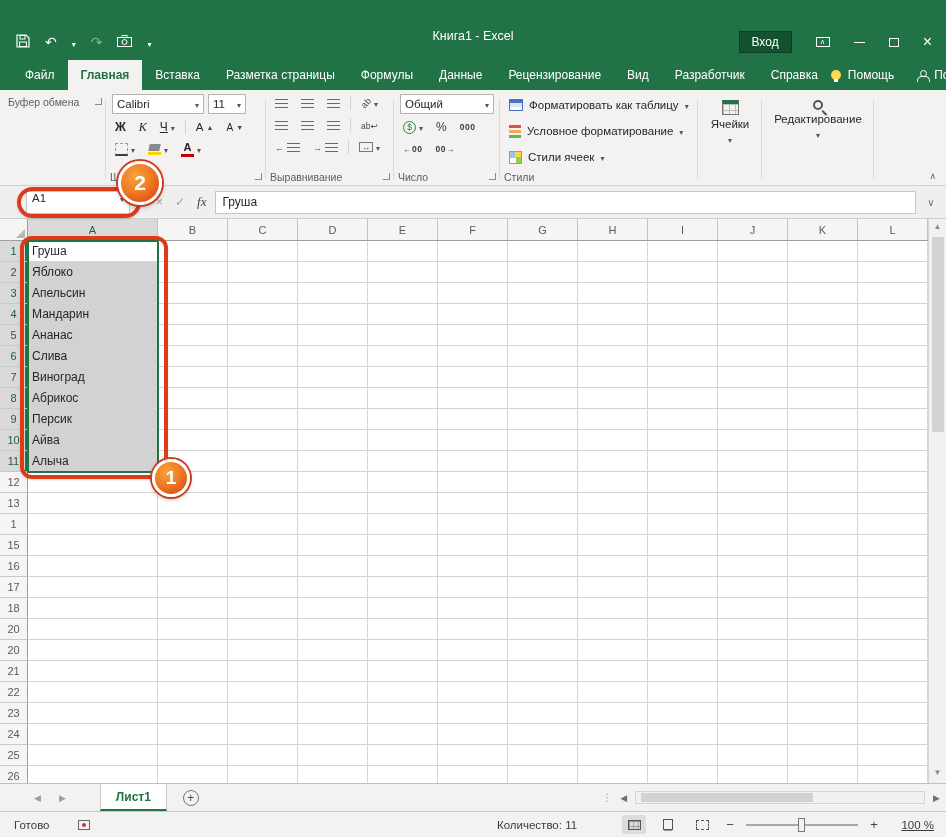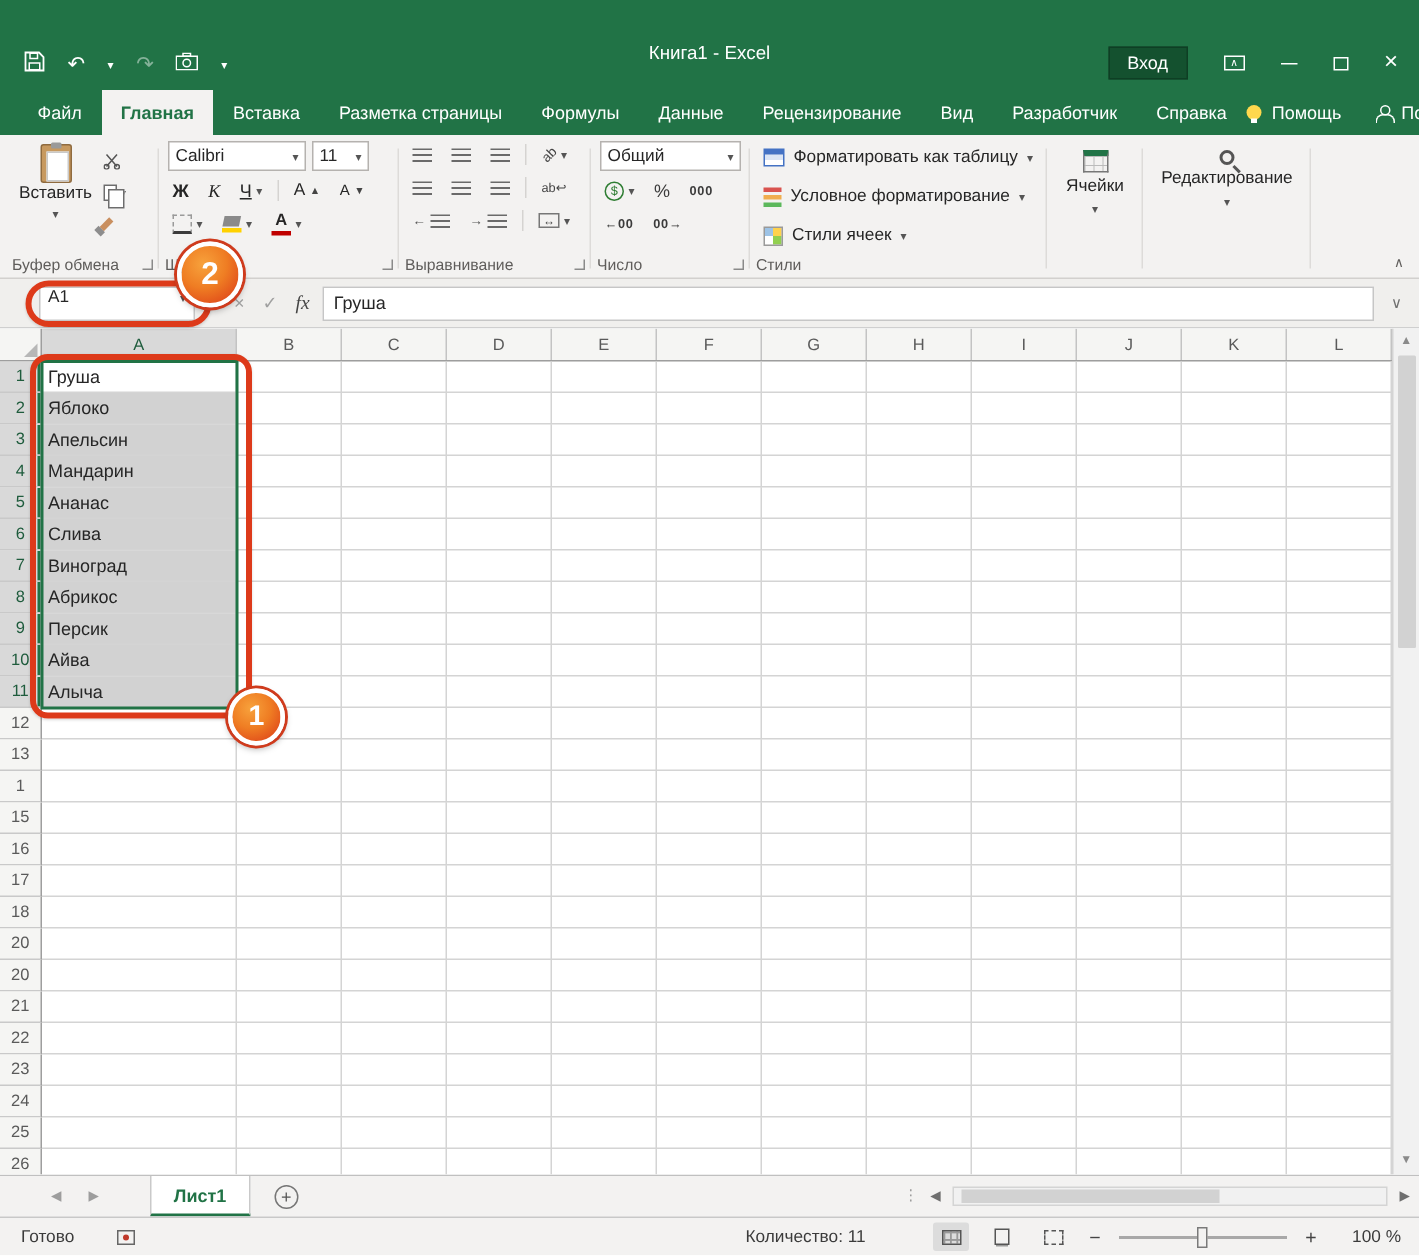--- a/index.html
+++ b/index.html
@@ -153,21 +153,21 @@
   .sb-count { position:absolute; left:497px; top:50%; transform:translateY(-50%); }
   .sb-right { margin-left:auto; display:flex; align-items:center; gap:10px; }
   .vw { width:24px; height:19px; display:flex; align-items:center; justify-content:center; border-radius:2px; }
   .vw.active { background:#dcdcdc; }
   .vw-normal { width:13px; height:10px; border:1px solid #555; background-image:linear-gradient(to right,#999 1px,transparent 1px),linear-gradient(to bottom,#999 1px,transparent 1px); background-size:4.3px 100%,100% 5px; }
   .vw-layout { width:10px; height:11px; border:1px solid #555; box-shadow:0 2px 0 -1px #999; }
   .vw-break { width:13px; height:10px; border:1px dashed #555; }
   .zoom-minus,.zoom-plus { font-size:13px; color:#444; width:12px; text-align:center; }
   .zoom-track { width:112px; height:2px; background:#a8a8a8; position:relative; }
   .zoom-thumb { position:absolute; left:52px; top:-6px; width:7px; height:14px; background:#f3f2f1; border:1px solid #7a7a7a; }
-  .zoom-label { width:44px; text-align:right; }
+  .zoom-label { width:44px; text-align:right;text-decoration:underline; }
 
   
   .ann-rect { position:absolute; border:4px solid #dd3a1a; border-radius:12px; z-index:60; pointer-events:none; box-shadow:0 1px 2px rgba(0,0,0,.15); }
   .ann-rect-1 { left:20px; top:236px; width:148px; height:243px; }
   .ann-rect-2 { left:17px; top:187px; width:124px; height:31px; border-radius:16px; }
   .badge { position:absolute; z-index:61; border-radius:50%; background:radial-gradient(circle at 38% 32%, #f7a23c, #ef7d23 45%, #e04a1a 85%); border:3px solid #fff; box-shadow:0 0 0 2px #cf3b1d, 0 2px 5px rgba(0,0,0,.35); color:#fff; font-weight:700; display:flex; align-items:center; justify-content:center; }
   .badge-1 { left:152px; top:459px; width:38px; height:38px; font-size:19px; }
   .badge-2 { left:118px; top:161px; width:44px; height:44px; font-size:21px; }
 </style>
 </head>
@@ -225,44 +225,20 @@
       <span class="extra-group">
         <span class="person"></span>
         <span>Поделиться</span>
       </span>
     </div>
   </div>
 
   <div class="ribbon">
 
     <div class="group" style="width:102px;">
-      <div class="g-body">
-        <div class="paste-btn rbtn">
-          <span class="ic-clip"></span>
-          <span>Вставить</span>
-          <span class="dd"></span>
-        </div>
-        <div class="mini-col">
-          <span class="mini rbtn">
-            <svg width="11" height="11" viewBox="0 0 11 11">
-                <path d="M2 1 L9 9 M9 1 L2 9" stroke="#555" fill="none"></path>
-                <circle cx="2" cy="9.2" r="1.6" fill="none" stroke="#555"></circle>
-                <circle cx="9" cy="9.2" r="1.6" fill="none" stroke="#555"></circle>
-              </svg>
-            <span class="dd" style="visibility:hidden;"></span>
-          </span>
-          <span class="mini rbtn">
-              <span class="ic-copy"></span>
-              <span class="dd"></span>
-            </span>
-          <span class="mini rbtn">
-              <span class="ic-brush"></span>
-            </span>
-        </div>
-      </div>
       <div class="g-label">
           <span>Буфер обмена</span>
           <span class="dlg"></span>
         </div>
     </div>
 
     <div class="group" style="width:160px;">
       <div class="g-body g-col" style="width:100%;">
         <div class="icon-row" style="gap:4px; height:22px;">
           <span class="combo" style="width:92px;">

